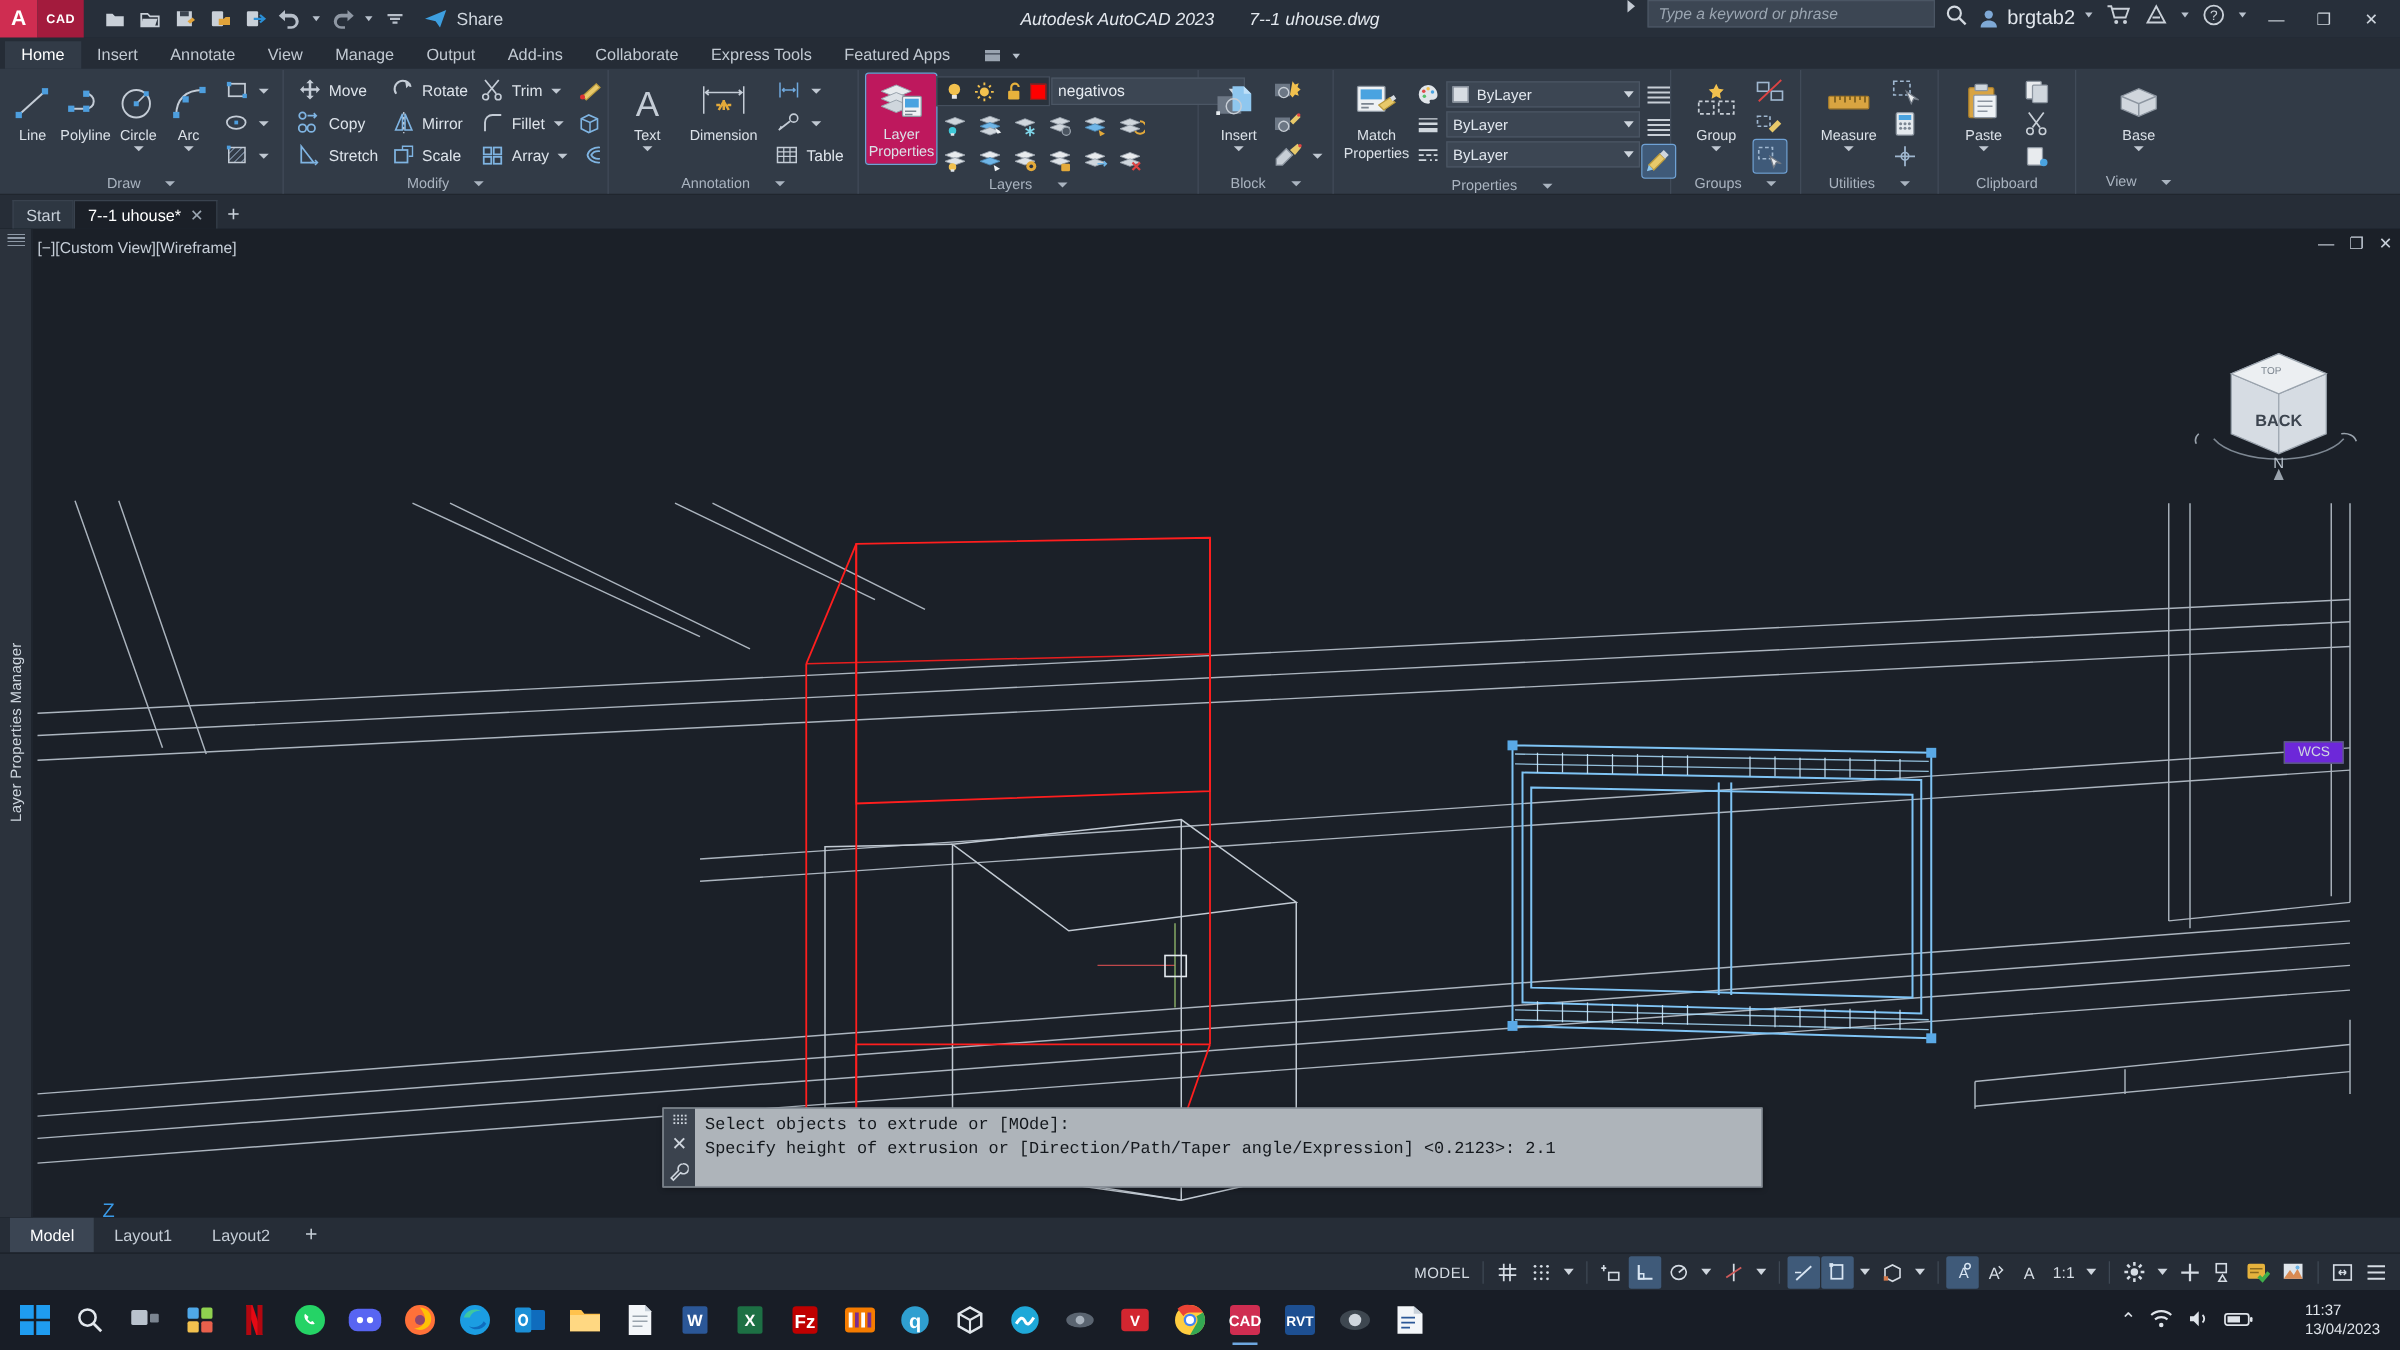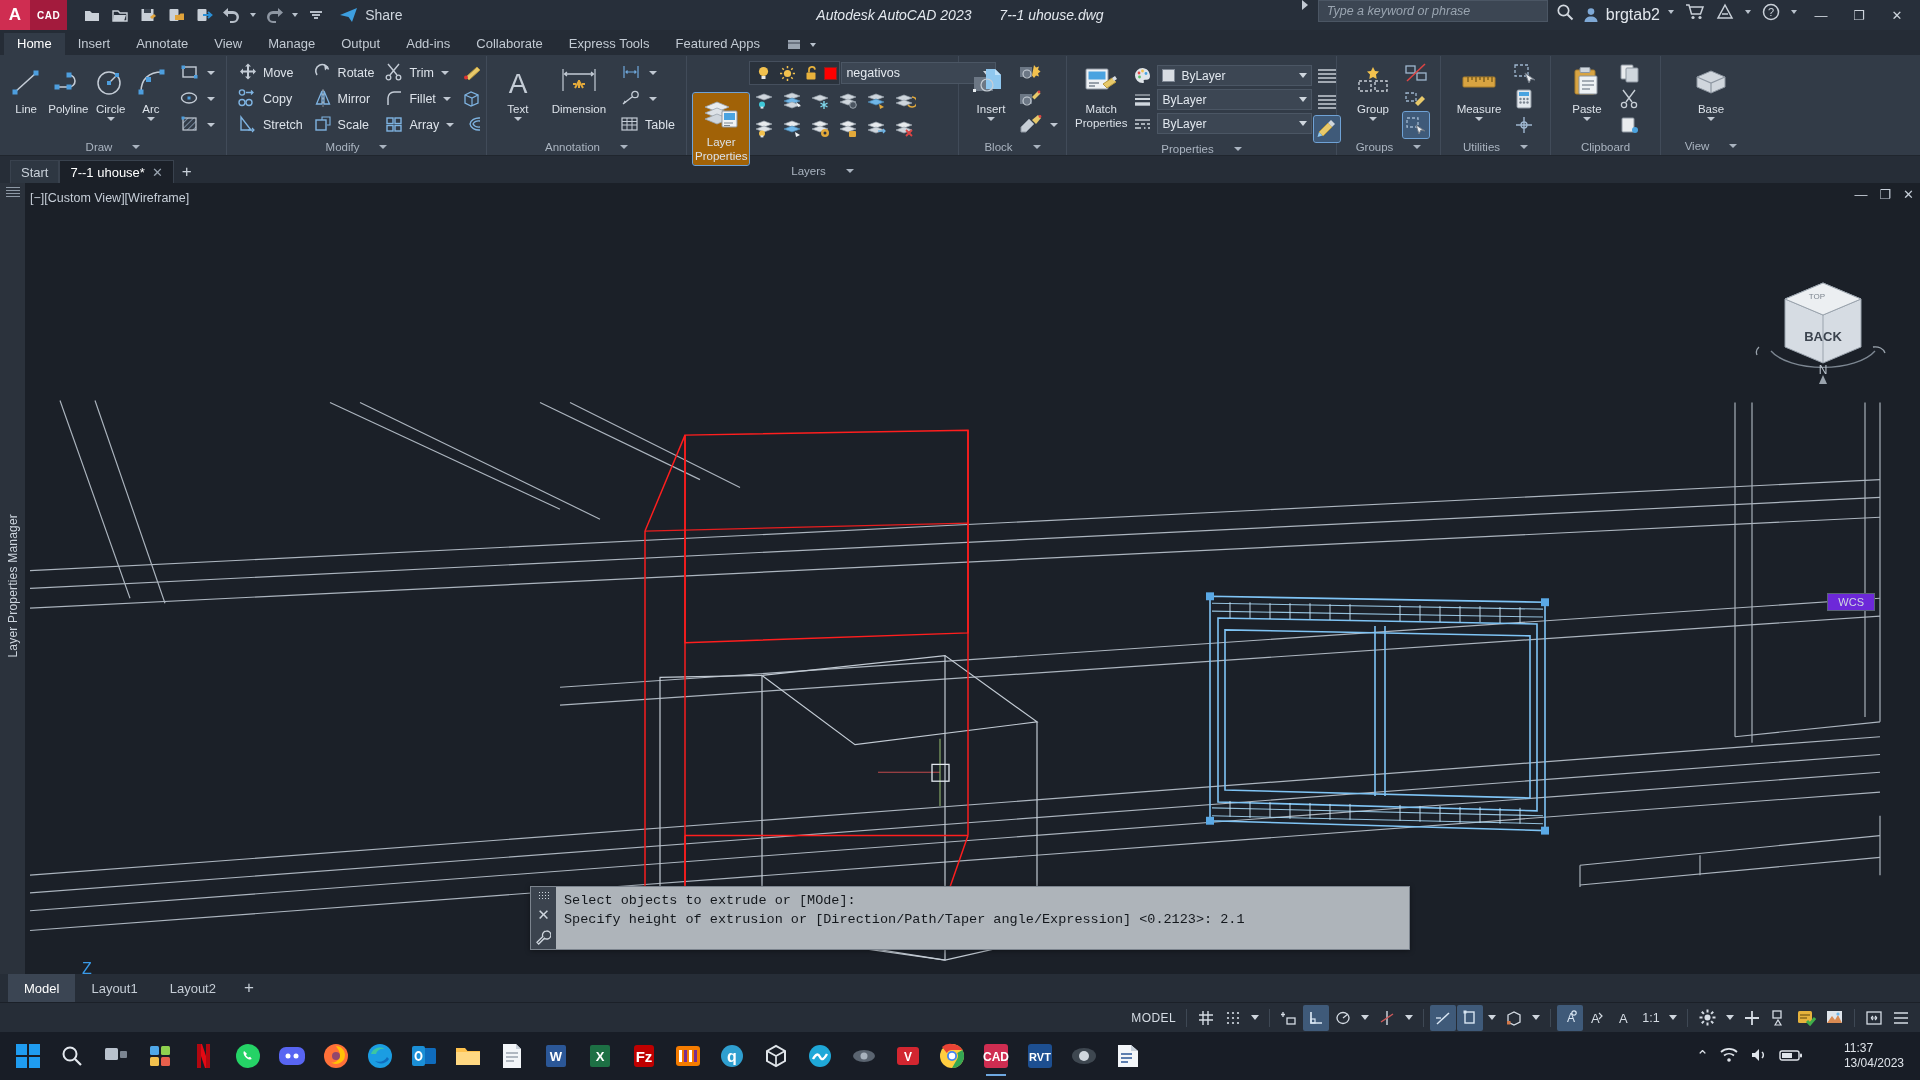--- a/index.html
+++ b/index.html
@@ -61,21 +61,21 @@
   .panel-body { flex:1; display:flex; align-items:flex-start; padding:4px 6px 0; }
   .panel-title { height:19px; font-size:11.5px; color:#aab4c0; text-align:center; display:flex;
     align-items:center; justify-content:center; gap:20px; }
   .panel-title .caret { width:0;height:0;border-left:4px solid transparent;border-right:4px solid transparent;border-top:4px solid #aab4c0; }
 
   .bigbtn { width:52px; display:flex; flex-direction:column; align-items:center; gap:2px;
     padding:3px 2px; cursor:pointer; border-radius:2px; }
   .bigbtn .ic { height:38px; display:flex; align-items:center; justify-content:center; }
   .bigbtn .lb { font-size:11.5px; color:#dbe1e8; text-align:center; line-height:12px; }
   .bigbtn .dc { width:0;height:0;border-left:4px solid transparent;border-right:4px solid transparent;border-top:4px solid #c0c8d2; }
-  .bigbtn.sel { background:#a16207; outline:1px solid #6fa2d6;margin-top:34px; }
+  .bigbtn.sel { background:#be185d; outline:1px solid #6fa2d6; }
 
   .smallbtn { display:flex; align-items:center; gap:5px; height:26px; padding:0 5px; cursor:pointer; border-radius:2px;}
   .smallbtn .lb { font-size:12.5px; color:#dde3ea; }
   .smallbtn .dc { width:0;height:0;border-left:4px solid transparent;border-right:4px solid transparent;border-top:4px solid #c0c8d2; margin-left:2px;}
   .col { display:flex; flex-direction:column; }
   .iconbtn { width:26px;height:26px;display:flex;align-items:center;justify-content:center;cursor:pointer;border-radius:2px;}
   .iconbtn.sel{background:#3f5a79;outline:1px solid #6fa2d6;}
 
   
   .layer-tools { display:flex; flex-direction:column; gap:2px; padding-top:2px;}

